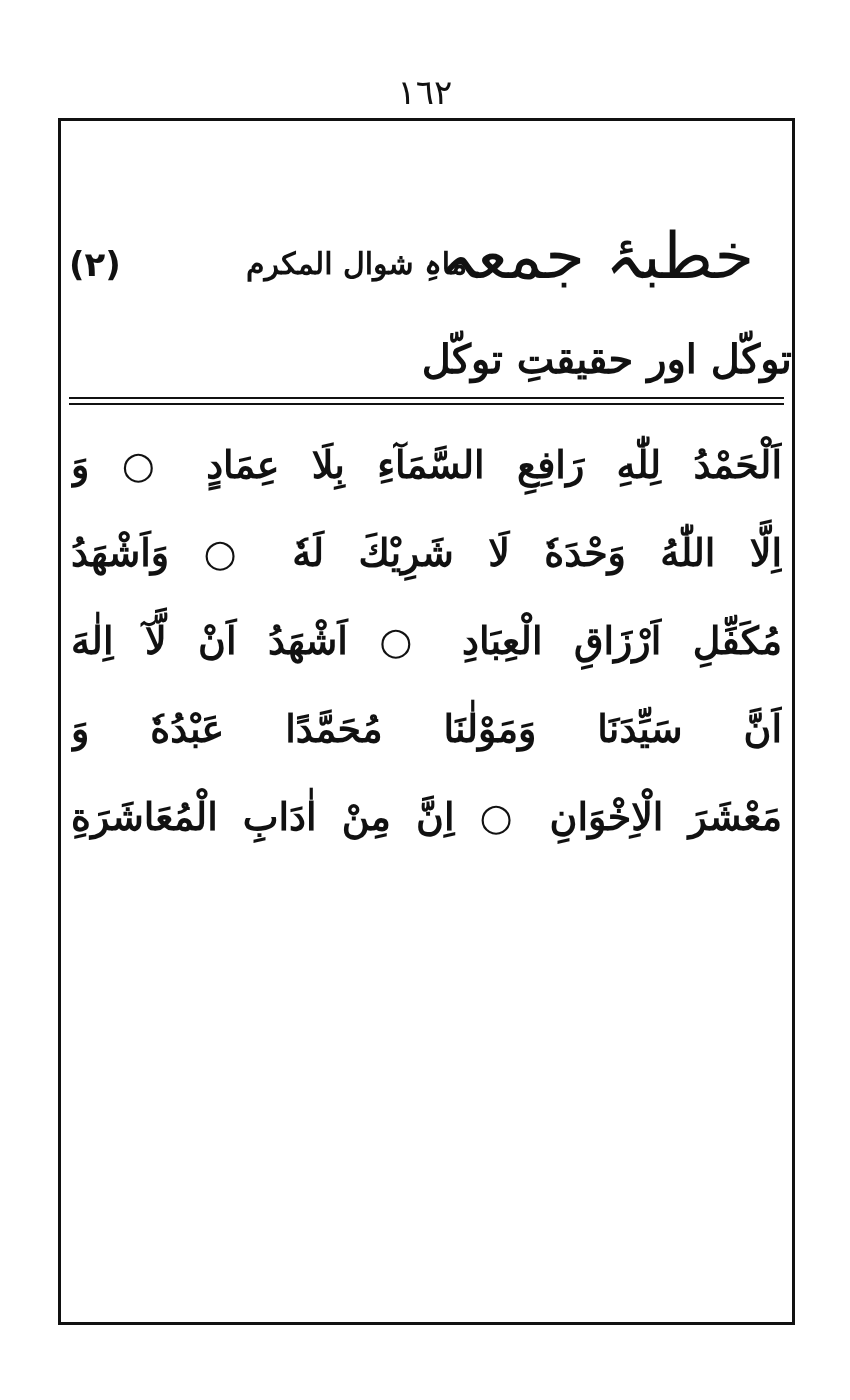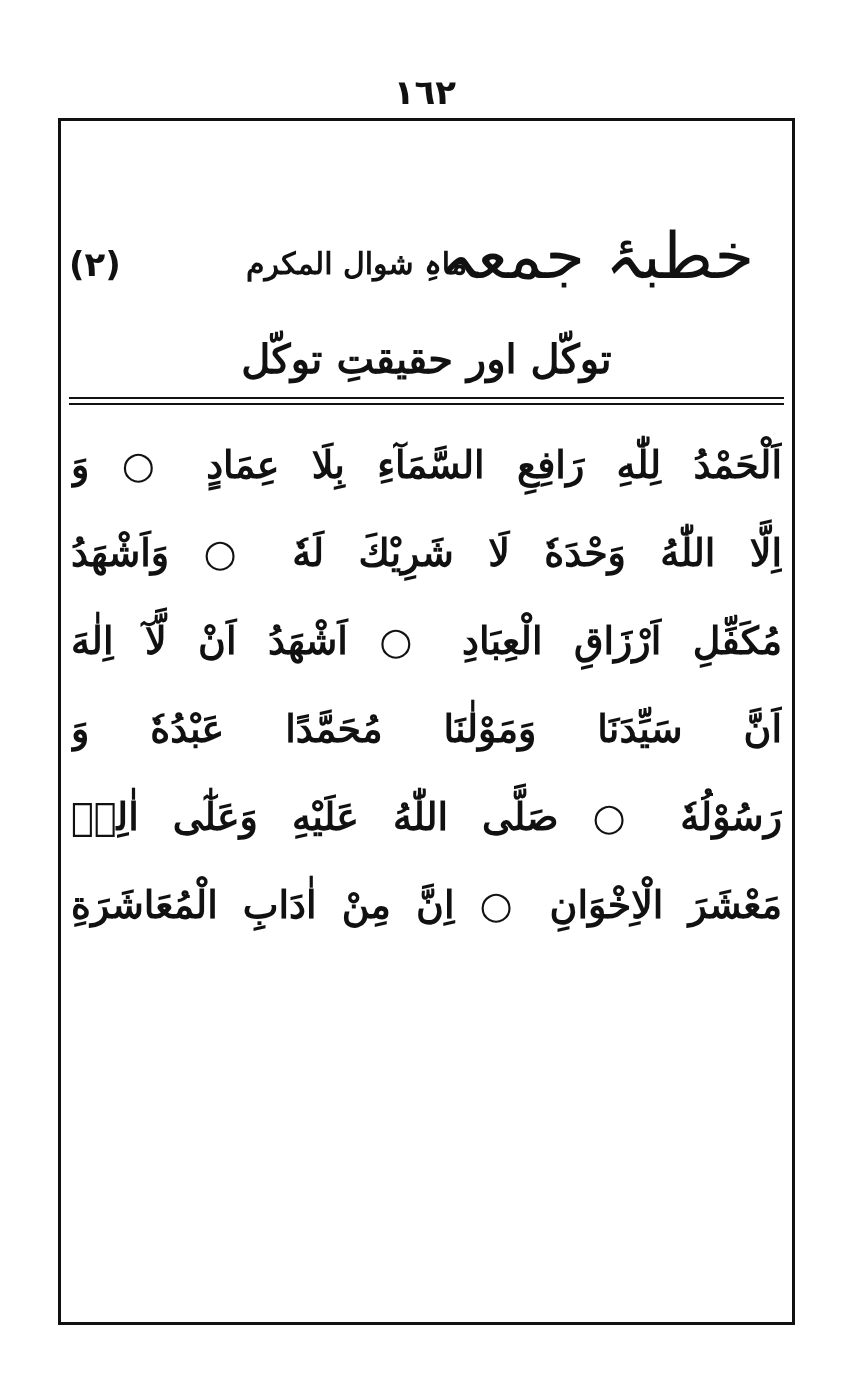--- a/index.html
+++ b/index.html
@@ -2,21 +2,21 @@
 <html><head>
 <meta charset="utf-8">
 <style>
   html, body { margin: 0; padding: 0; }
   body {
     width: 850px; height: 1400px; background: #ffffff; position: relative; overflow: hidden;
     font-family: "DejaVu Sans", sans-serif; color: #111;
   }
   .page-number {
     position: absolute; top: 72px; left: 0; width: 850px; text-align: center;
-    font-size: 34px; font-weight: bold; direction: rtl;
+    font-size: 34px; font-weight: normal; direction: rtl;
   }
   .frame {
     position: absolute; left: 58px; top: 118px; width: 731px; height: 1201px;
     border: 3px solid #111; box-sizing: content-box;
   }
   .header {
     position: absolute; left: 0; top: 90px; width: 100%; height: 100px;
     direction: rtl;
   }
   .title-main {
@@ -25,21 +25,21 @@
   }
   .title-month {
     position: absolute; right: 325px; top: 28px; font-size: 30px; font-weight: bold;
     font-family: "DejaVu Serif", serif; line-height: 50px;
   }
   .title-part {
     position: absolute; left: 8px; top: 28px; font-size: 34px; font-weight: bold;
     line-height: 50px; direction: ltr;
   }
   .subtitle {
-    position: absolute; left: 0; top: 208px; width: 100%; text-align: center;
+    position: absolute; left: 0; top: 208px; width: 100%; 
     font-size: 40px; font-weight: bold; direction: rtl; font-family: "DejaVu Serif", serif;
     line-height: 60px;
   }
   .rule {
     position: absolute; left: 8px; right: 8px; border-top: 2px solid #111;
   }
   .rule-1 { top: 276px; }
   .rule-2 { top: 282px; }
   .body-text {
     position: absolute; left: 10px; right: 10px; top: 300px;
@@ -64,16 +64,15 @@
   </div>
   <div class="subtitle">توکّل اور حقیقتِ توکّل</div>
   <div class="rule rule-1"></div>
   <div class="rule rule-2"></div>
 
   <div class="body-text">
     <div class="line">اَلْحَمْدُ لِلّٰهِ رَافِعِ السَّمَآءِ بِلَا عِمَادٍ ○ وَ</div>
     <div class="line">اِلَّا اللّٰهُ وَحْدَهٗ لَا شَرِيْكَ لَهٗ ○ وَاَشْهَدُ</div>
     <div class="line">مُكَفِّلِ اَرْزَاقِ الْعِبَادِ ○ اَشْهَدُ اَنْ لَّآ اِلٰهَ</div>
     <div class="line">اَنَّ سَيِّدَنَا وَمَوْلٰنَا مُحَمَّدًا عَبْدُهٗ وَ</div>
-    <div class="line">رَسُوْلُهٗ ○ صَلَّى اللّٰهُ عَلَيْهِ وَعَلٰٓى اٰلِهٖ</div>
     <div class="line">مَعْشَرَ الْاِخْوَانِ ○ اِنَّ مِنْ اٰدَابِ الْمُعَاشَرَةِ</div>
   </div>
 </div>
 
 </body></html>

